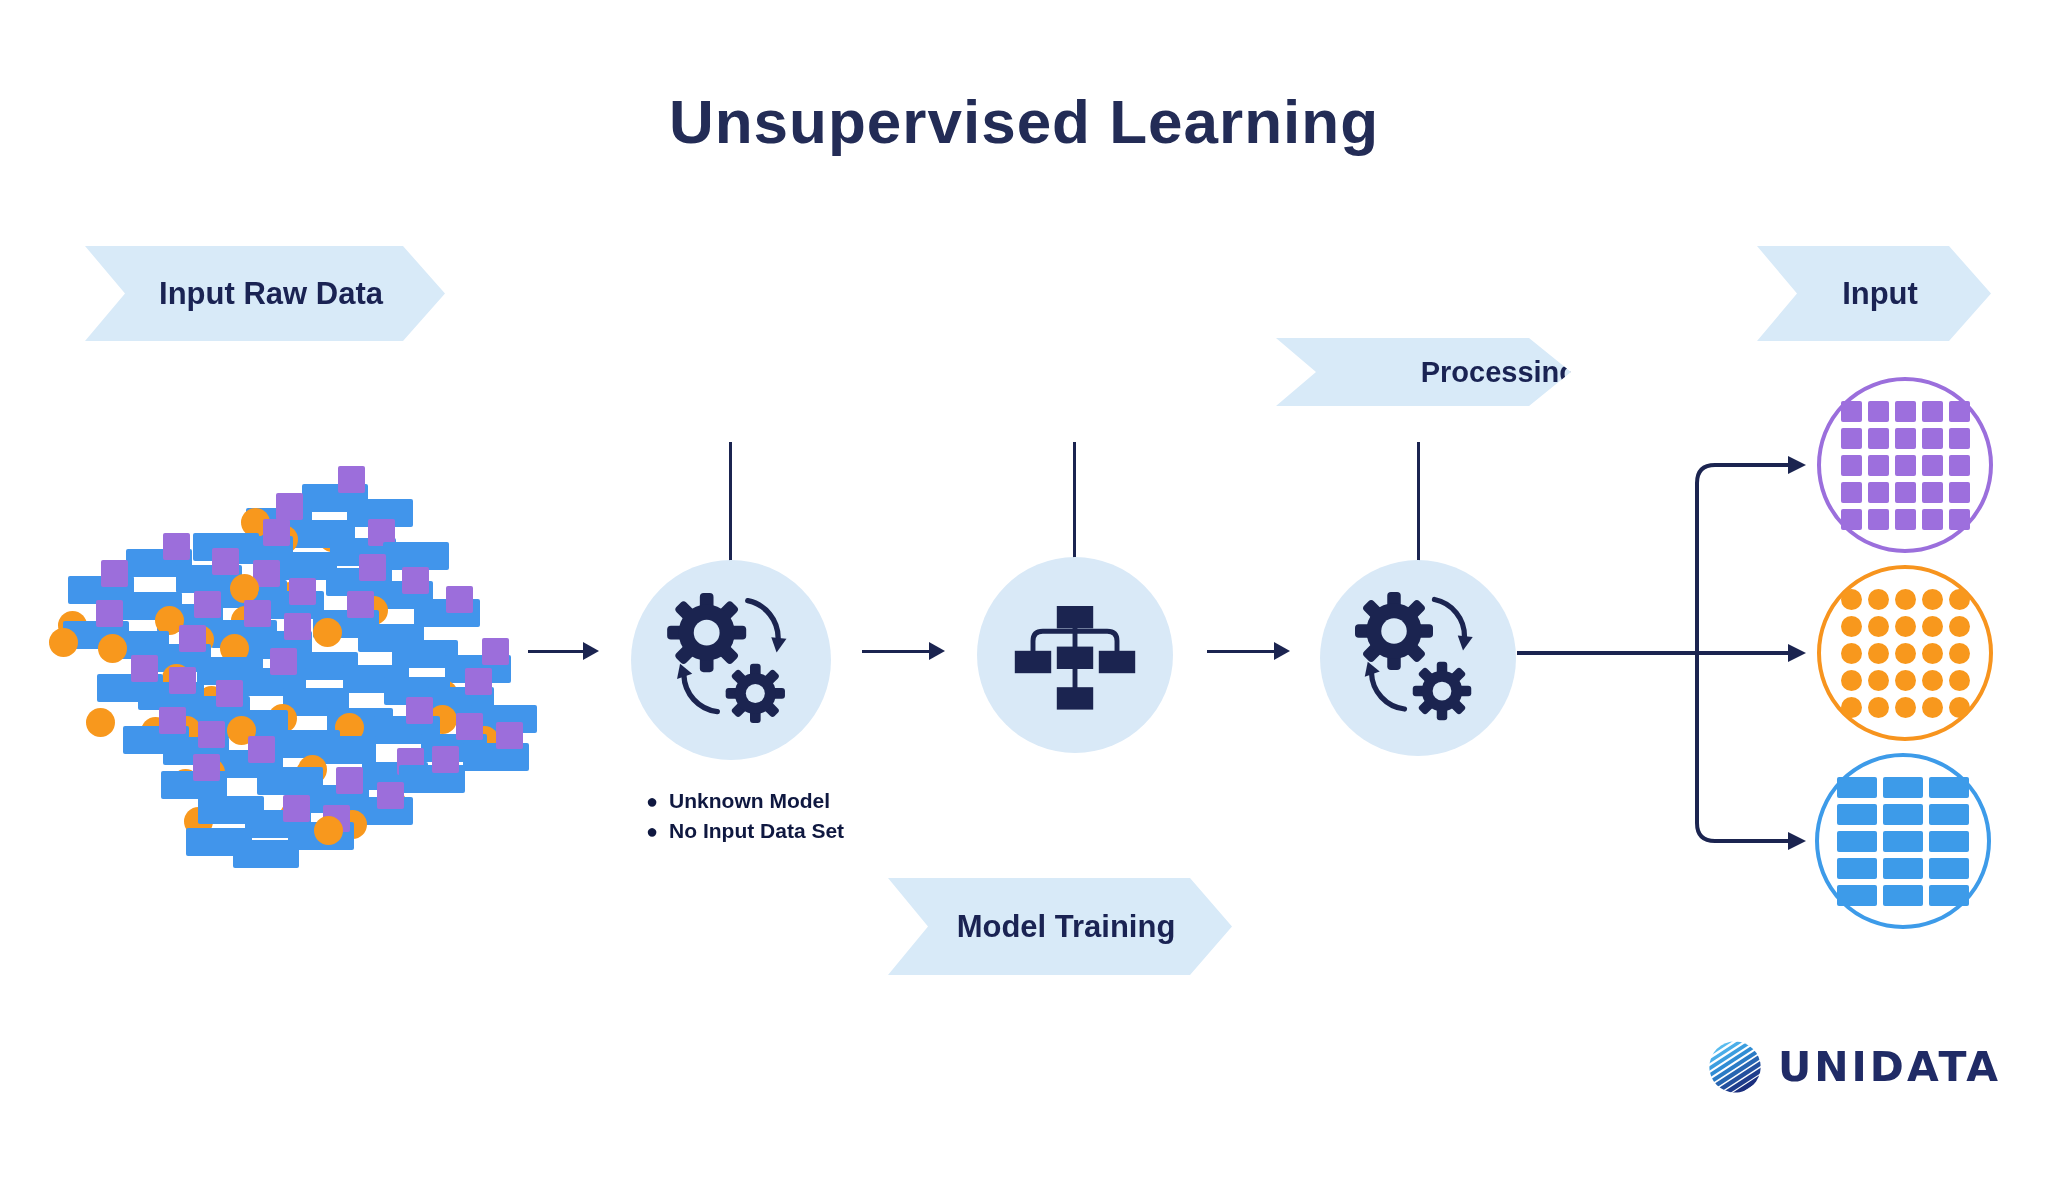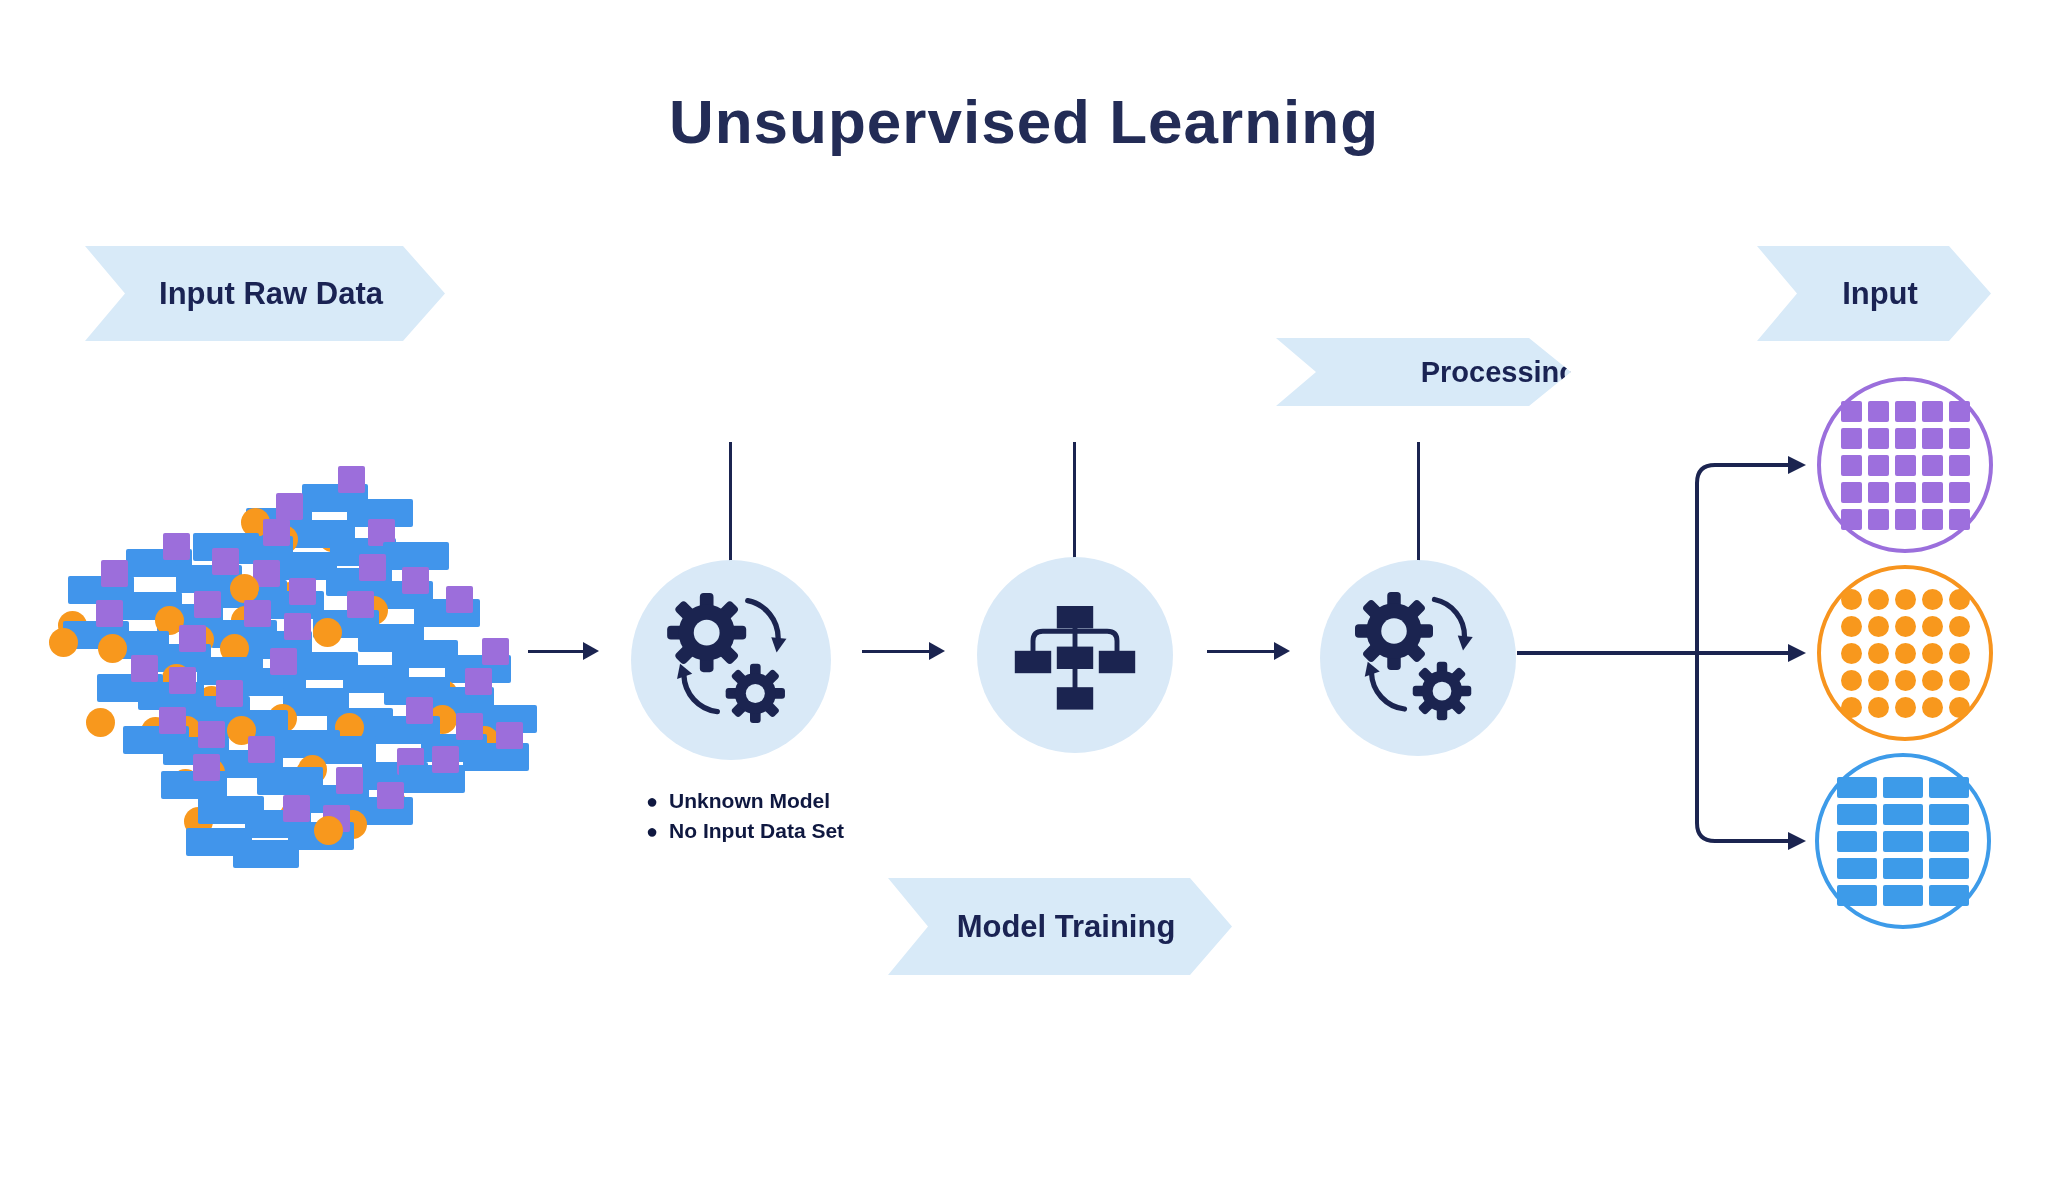--- a/index.html
+++ b/index.html
@@ -397,14 +397,36 @@
         <div class="cell-rect" style="background: rgb(61, 155, 233);"></div>
         <div class="cell-rect" style="background: rgb(61, 155, 233);"></div>
         <div class="cell-rect" style="background: rgb(61, 155, 233);"></div>
         <div class="cell-rect" style="background: rgb(61, 155, 233);"></div>
         <div class="cell-rect" style="background: rgb(61, 155, 233);"></div>
         <div class="cell-rect" style="background: rgb(61, 155, 233);"></div>
         <div class="cell-rect" style="background: rgb(61, 155, 233);"></div>
       </div>
   </div>
 
+  <div class="brand">
+    <svg viewBox="0 0 60 60" width="58" height="58">
+      <defs>
+          <clipPath id="ball">
+            <circle cx="30" cy="30" r="26.5"></circle>
+          </clipPath>
+        </defs>
+      <circle cx="30" cy="30" r="26.5" fill="#ffffff"></circle>
+      <g clip-path="url(#ball)" transform="rotate(-33 30 30)">
+        <rect x="-6" y="3" width="72" height="3.4" fill="#59BCEF"></rect>
+        <rect x="-6" y="9" width="72" height="3.6" fill="#4AAEE9"></rect>
+        <rect x="-6" y="15" width="72" height="3.8" fill="#3C9EDF"></rect>
+        <rect x="-6" y="21" width="72" height="4" fill="#318DD4"></rect>
+        <rect x="-6" y="27" width="72" height="4.2" fill="#2B7BC5"></rect>
+        <rect x="-6" y="33" width="72" height="4.4" fill="#2765B1"></rect>
+        <rect x="-6" y="39" width="72" height="4.6" fill="#24509E"></rect>
+        <rect x="-6" y="45" width="72" height="4.8" fill="#1F3D8C"></rect>
+        <rect x="-6" y="51" width="72" height="5" fill="#1B2F7E"></rect>
+      </g>
+    </svg>
+    <span class="brand-text">UNIDATA</span>
+  </div>
 
 </div>
 
 </body></html>

